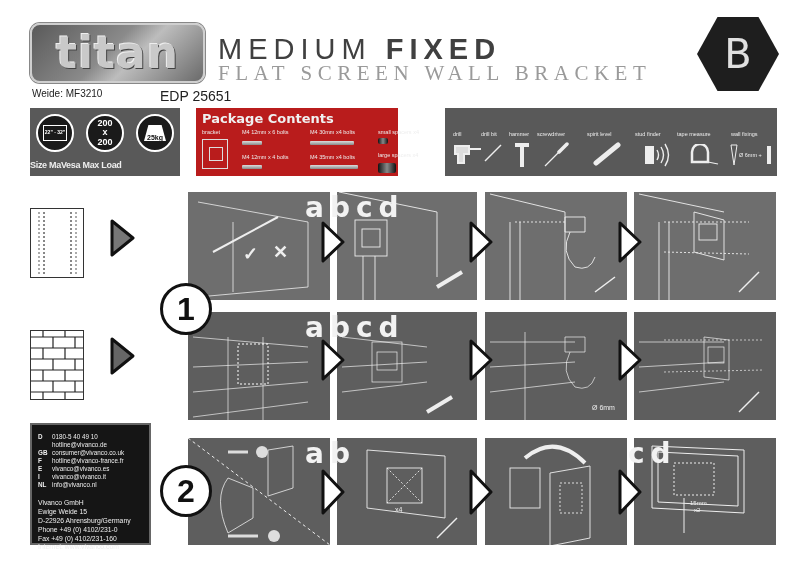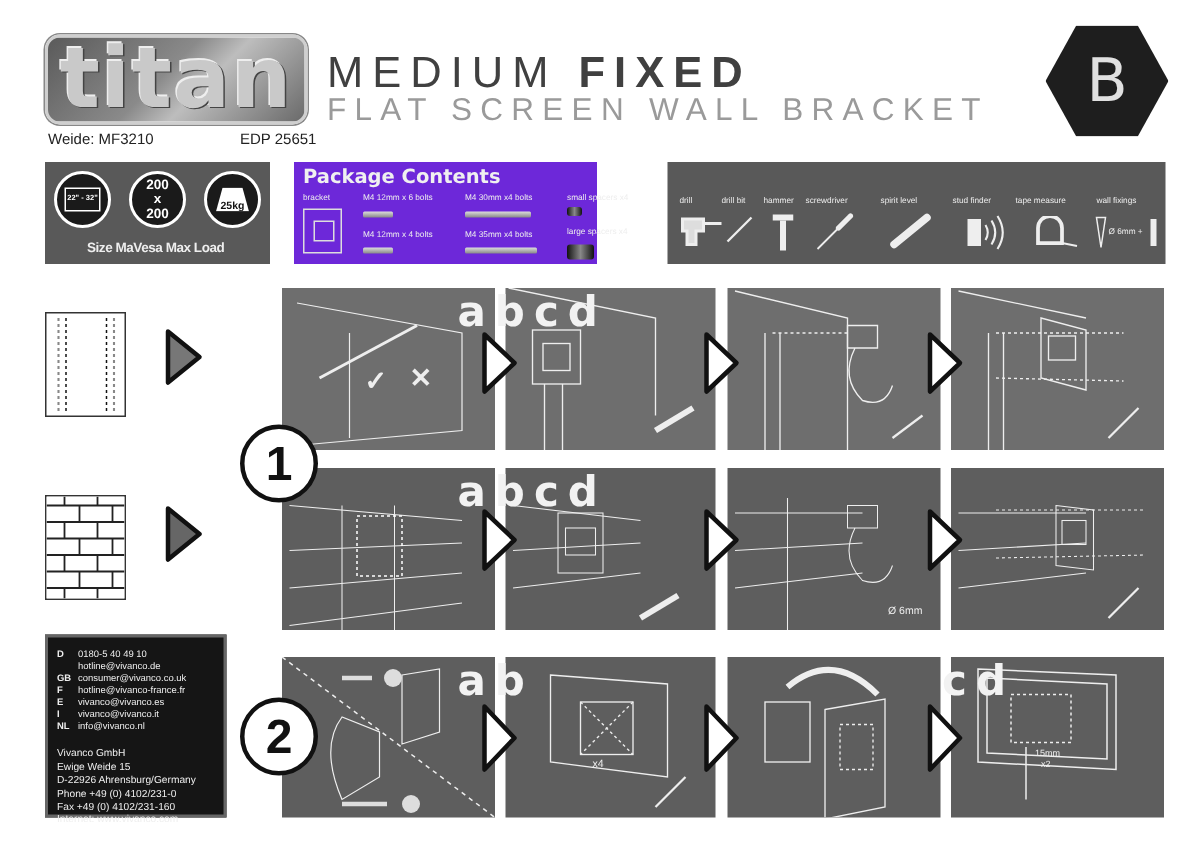--- a/index.html
+++ b/index.html
@@ -1,36 +1,36 @@
 <!DOCTYPE html>
 <html><head>
 <meta charset="utf-8">
 <style>
   * { box-sizing: border-box; margin: 0; padding: 0; }
   body { width: 802px; height: 567px; background: #ffffff; font-family: "Liberation Sans", sans-serif; position: relative; overflow: hidden; color: #222; }
   .abs { position: absolute; }
 
   
   .logo { left: 30px; top: 23px; width: 175px; height: 60px; border-radius: 10px; background: linear-gradient(135deg, #5a5a5a 0%, #8a8a8a 45%, #bdbdbd 60%, #6a6a6a 100%); border: 2px solid #cfcfcf; box-shadow: 0 0 0 1px #888; display: flex; align-items: center; justify-content: center; }
-  .logo-text { font-family: "DejaVu Sans", sans-serif; font-weight: bold; font-size: 56px; color: #c9c9c9; letter-spacing: 1px; text-shadow: 1px 1px 0 #444, -1px -1px 0 #eee; line-height: 1; }
+  .logo-text { font-family: "DejaVu Sans", sans-serif; font-weight: bold; font-size: 44px; color: #c9c9c9; letter-spacing: 1px; text-shadow: 1px 1px 0 #444, -1px -1px 0 #eee; line-height: 1; }
   .model { left: 32px; top: 88px; font-size: 10px; color: #222; }
-  .edp { left: 160px; top: 88px; font-size: 10px; color: #222; }
+  .edp { left: 160px; top: 88px; font-size: 14px; color: #222; }
   .title1 { left: 218px; top: 35px; font-size: 29px; letter-spacing: 6px; color: #404040; line-height: 1; }
   .title1 b { font-weight: bold; }
-  .title2 { left: 218px; top: 63px; font-size: 21px; letter-spacing: 5.5px; color: #9a9a9a; line-height: 1; }
+  .title2 { left: 218px; top: 63px; font-size: 21px; letter-spacing: 5.5px; color: #9a9a9a; line-height: 1; font-family: Liberation Serif, serif; }
   .hex { left: 697px; top: 17px; width: 82px; height: 74px; background: #1e1e1e; clip-path: polygon(25% 0, 75% 0, 100% 50%, 75% 100%, 25% 100%, 0 50%); display: flex; align-items: center; justify-content: center; }
   .hex span { color: #e0e0e0; font-size: 40px; font-family: "DejaVu Sans", sans-serif; }
 
   
   .specs { left: 30px; top: 108px; width: 150px; height: 68px; background: #595959; }
   .spec-circ { position: absolute; top: 6px; width: 38px; height: 38px; border-radius: 50%; background: #1a1a1a; border: 2px solid #fff; color: #fff; display: flex; align-items: center; justify-content: center; flex-direction: column; font-weight: bold; font-size: 9px; line-height: 1.05; text-align: center; }
-  .spec-label { position: absolute; left: 28px; top: 52px; font-size: 9px; font-weight: bold; color: #eee; white-space: nowrap; letter-spacing: -0.3px; }
-
-  
-  .pkg { left: 196px; top: 108px; width: 202px; height: 68px; background: #6d28d9; color: #eee; }
+  .spec-label { position: absolute; left: 0; top: 52px; font-size: 9px; font-weight: bold; color: #eee; white-space: nowrap; letter-spacing: -0.3px; }
+
+  
+  .pkg { left: 196px; top: 108px; width: 202px; height: 68px; background: #b91c1c; color: #eee; }
   .pkg h2, .req h2 { position: absolute; left: 6px; top: 3px; font-size: 13px; font-weight: bold; color: #f0f0f0; font-family: "DejaVu Sans", sans-serif; }
   .sm { position: absolute; font-size: 5.5px; color: #eee; white-space: nowrap; }
   .bolt { position: absolute; height: 4px; background: linear-gradient(#ddd, #888); border-radius: 1px; }
   .spacer { position: absolute; background: linear-gradient(90deg, #111, #888, #111); border-radius: 2px; }
   .bracket-icon { position: absolute; left: 6px; top: 31px; width: 26px; height: 30px; border: 1px solid #ddd; }
   .bracket-icon::before { content: ""; position: absolute; left: 6px; top: 7px; width: 12px; height: 12px; border: 1px solid #ddd; }
 
   
   .req { left: 445px; top: 108px; width: 332px; height: 68px; background: #595959; color: #eee; }
   .tool-icon { position: absolute; color: #f0f0f0; font-size: 16px; line-height: 1; }

